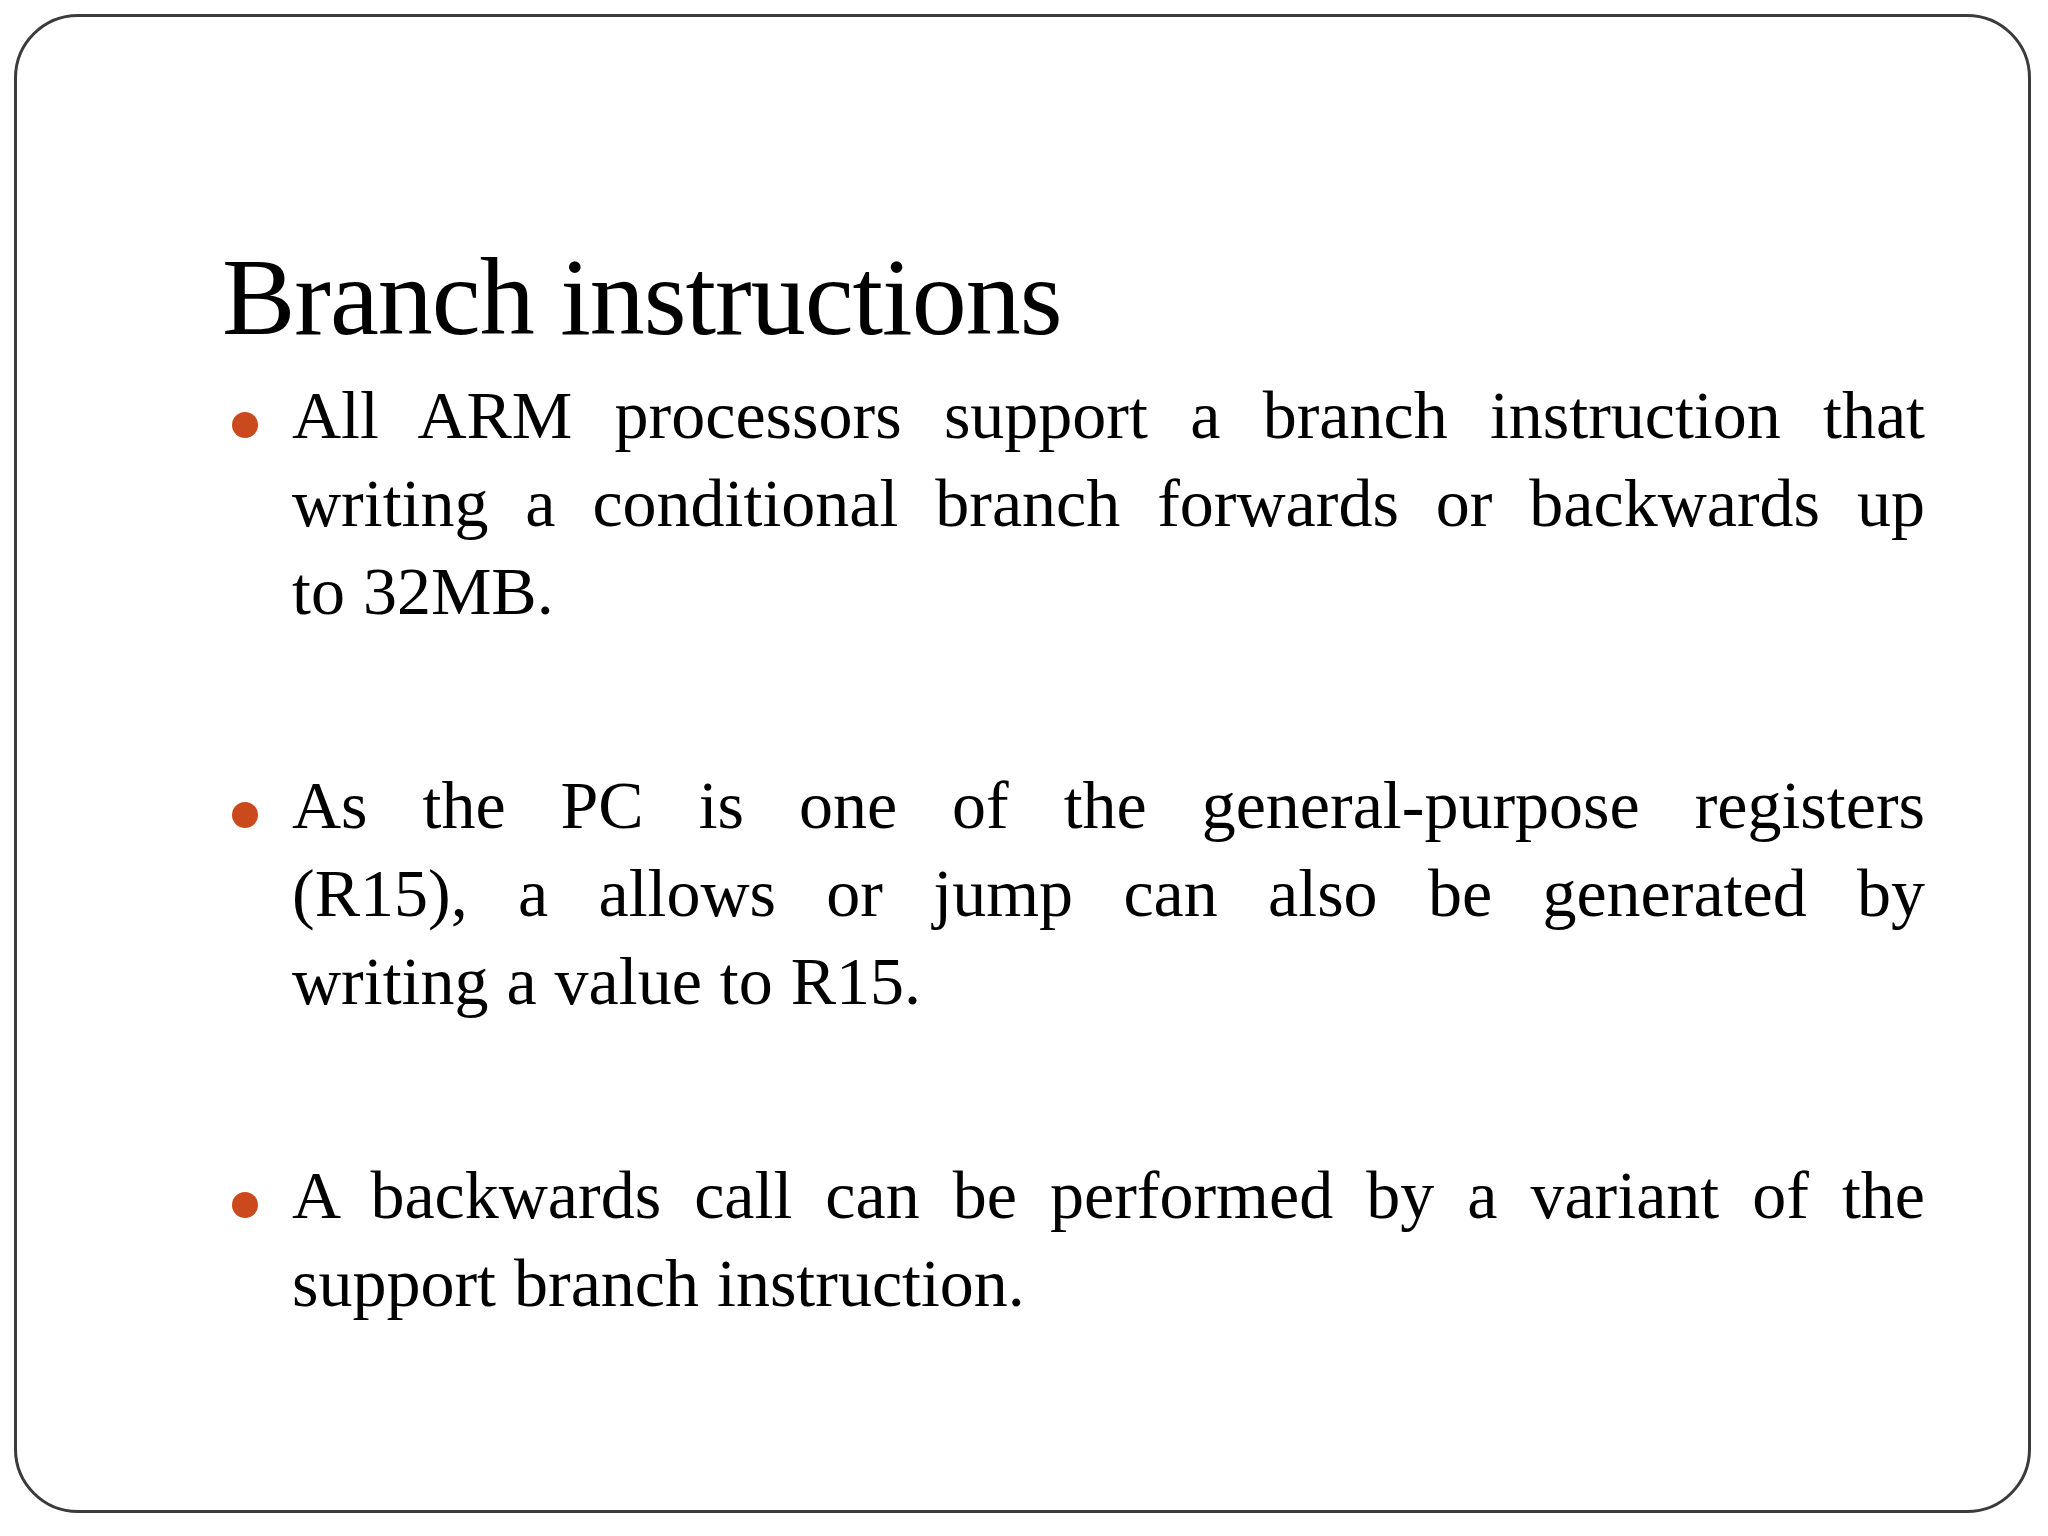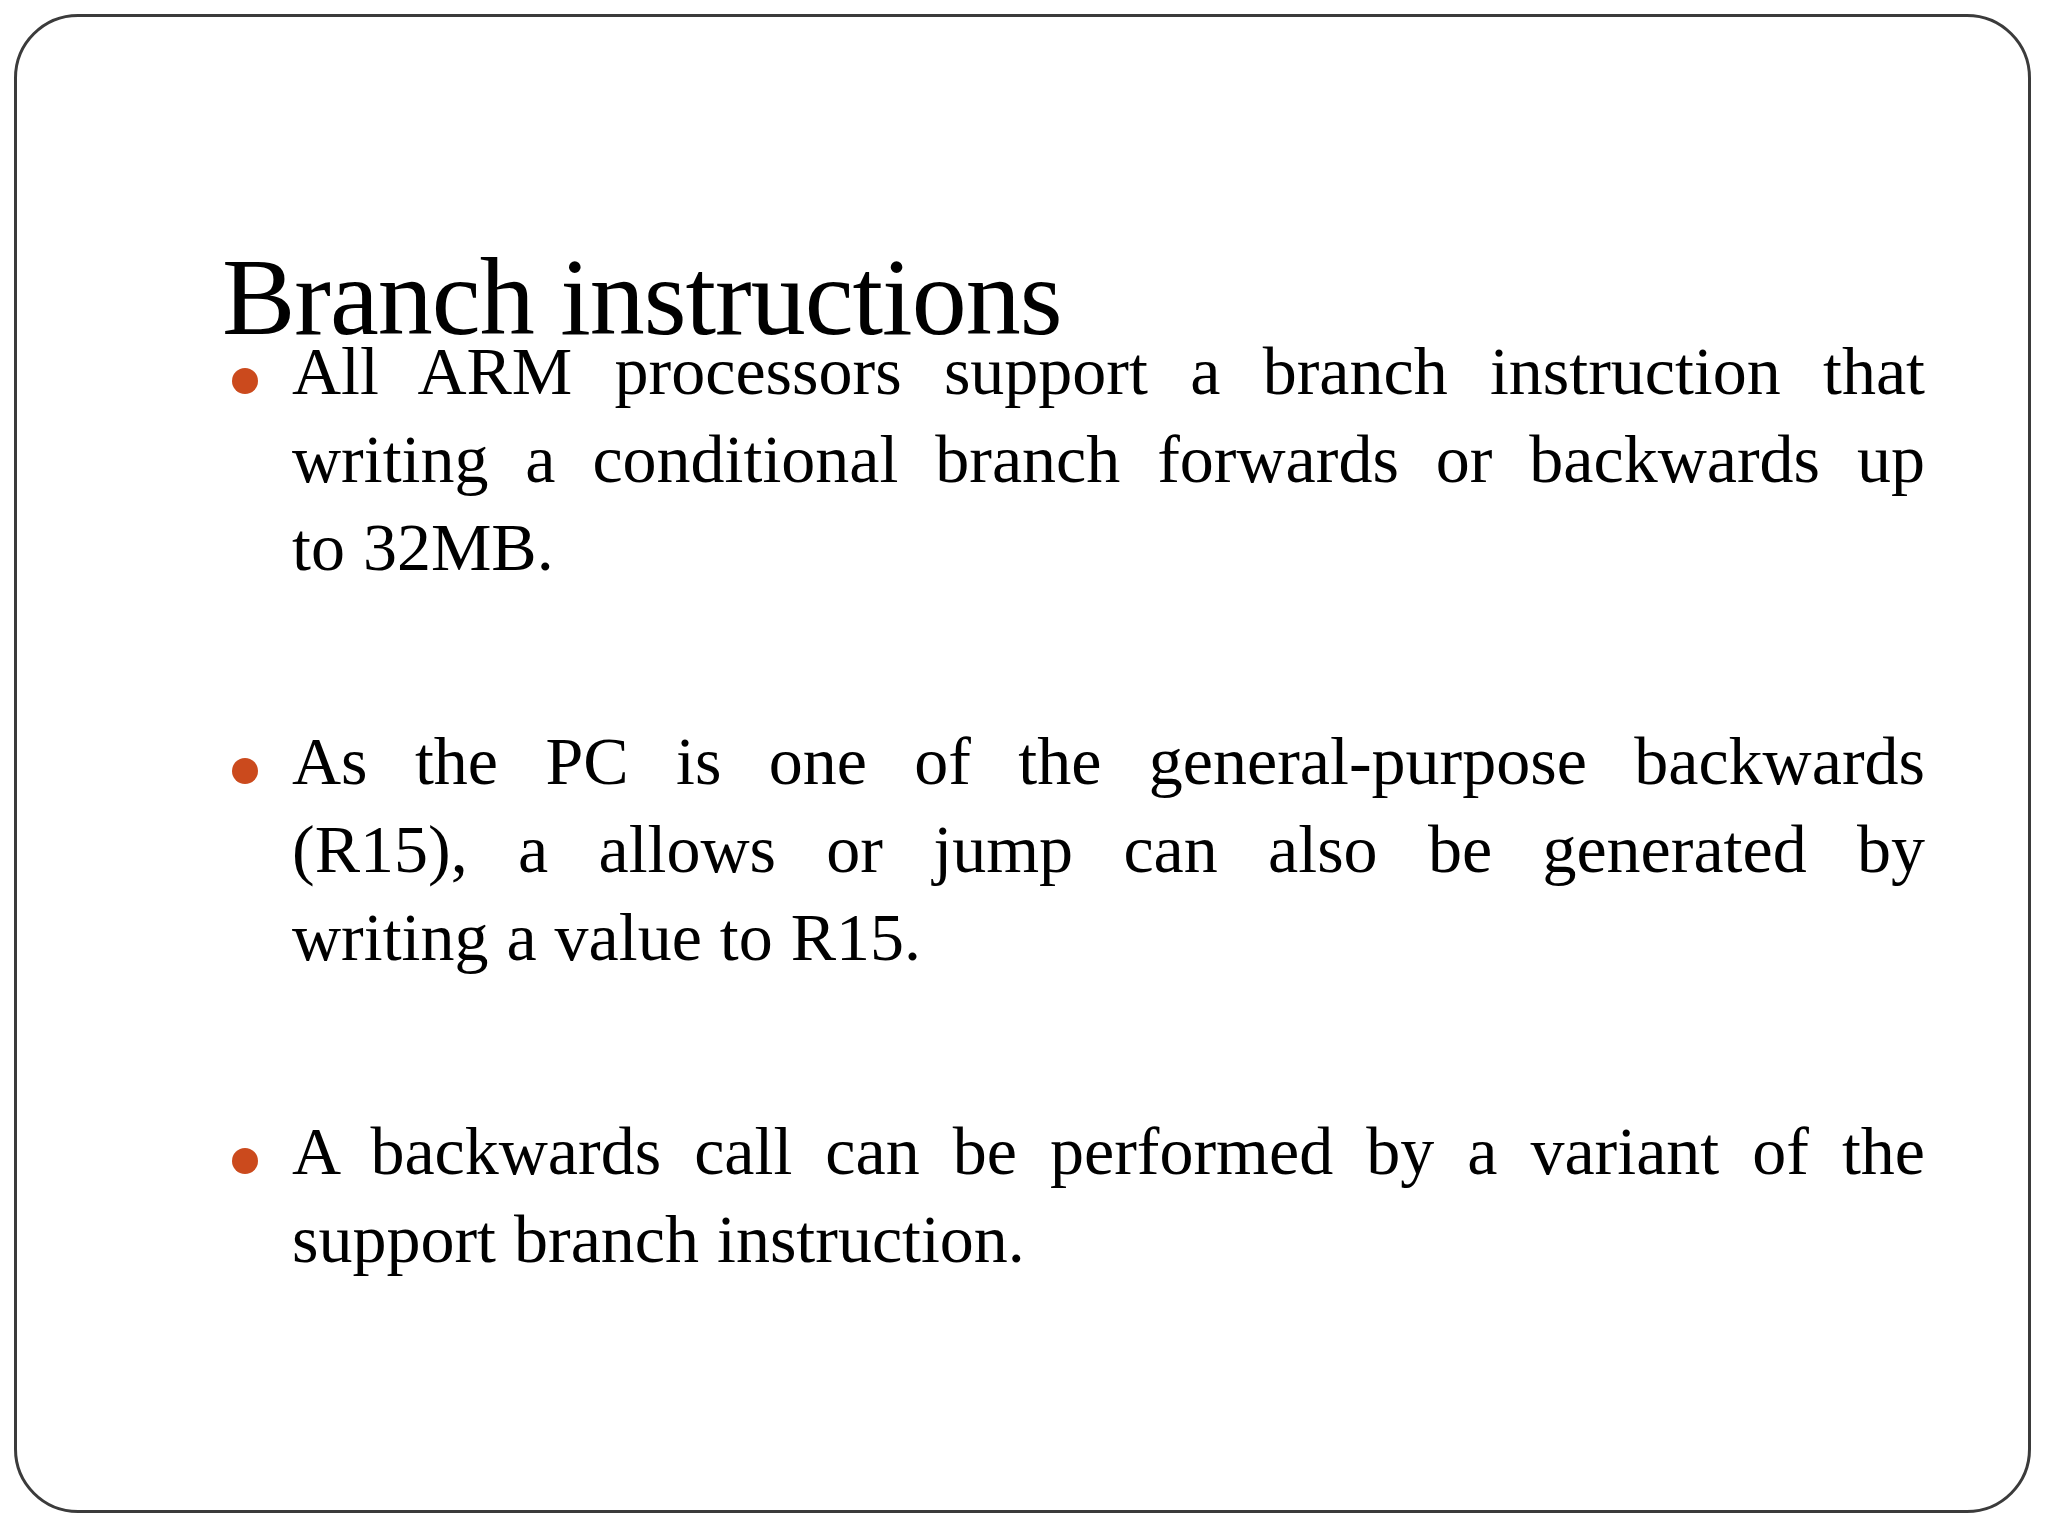--- a/index.html
+++ b/index.html
@@ -42,20 +42,21 @@
     top: 327px;
     width: 1695px;
     margin: 0;
     padding: 0;
     list-style: none;
   }
   li.bullet-item {
     position: relative;
     padding-left: 62px;
     box-sizing: border-box;
+    margin-top: 44px;
   }
   li.bullet-item + li.bullet-item {
     margin-top: 126px;
   }
   .dot {
     position: absolute;
     left: 2px;
     top: 41px;
     width: 26px;
     height: 26px;
@@ -82,21 +83,21 @@
 
 <ul class="bullet-list">
   <li class="bullet-item">
     <span class="dot"></span>
     <div class="line">All ARM processors support a branch instruction that</div>
     <div class="line">writing a conditional branch forwards or backwards up</div>
     <div class="line last">to 32MB.</div>
   </li>
   <li class="bullet-item">
     <span class="dot"></span>
-    <div class="line">As the PC is one of the general-purpose backwards</div>
+    <div class="line">As the PC is one of the general-purpose registers</div>
     <div class="line">(R15), a allows or jump can also be generated by</div>
     <div class="line last">writing a value to R15.</div>
   </li>
   <li class="bullet-item">
     <span class="dot"></span>
     <div class="line">A backwards call can be performed by a variant of the</div>
     <div class="line last">support branch instruction.</div>
   </li>
 </ul>
 

